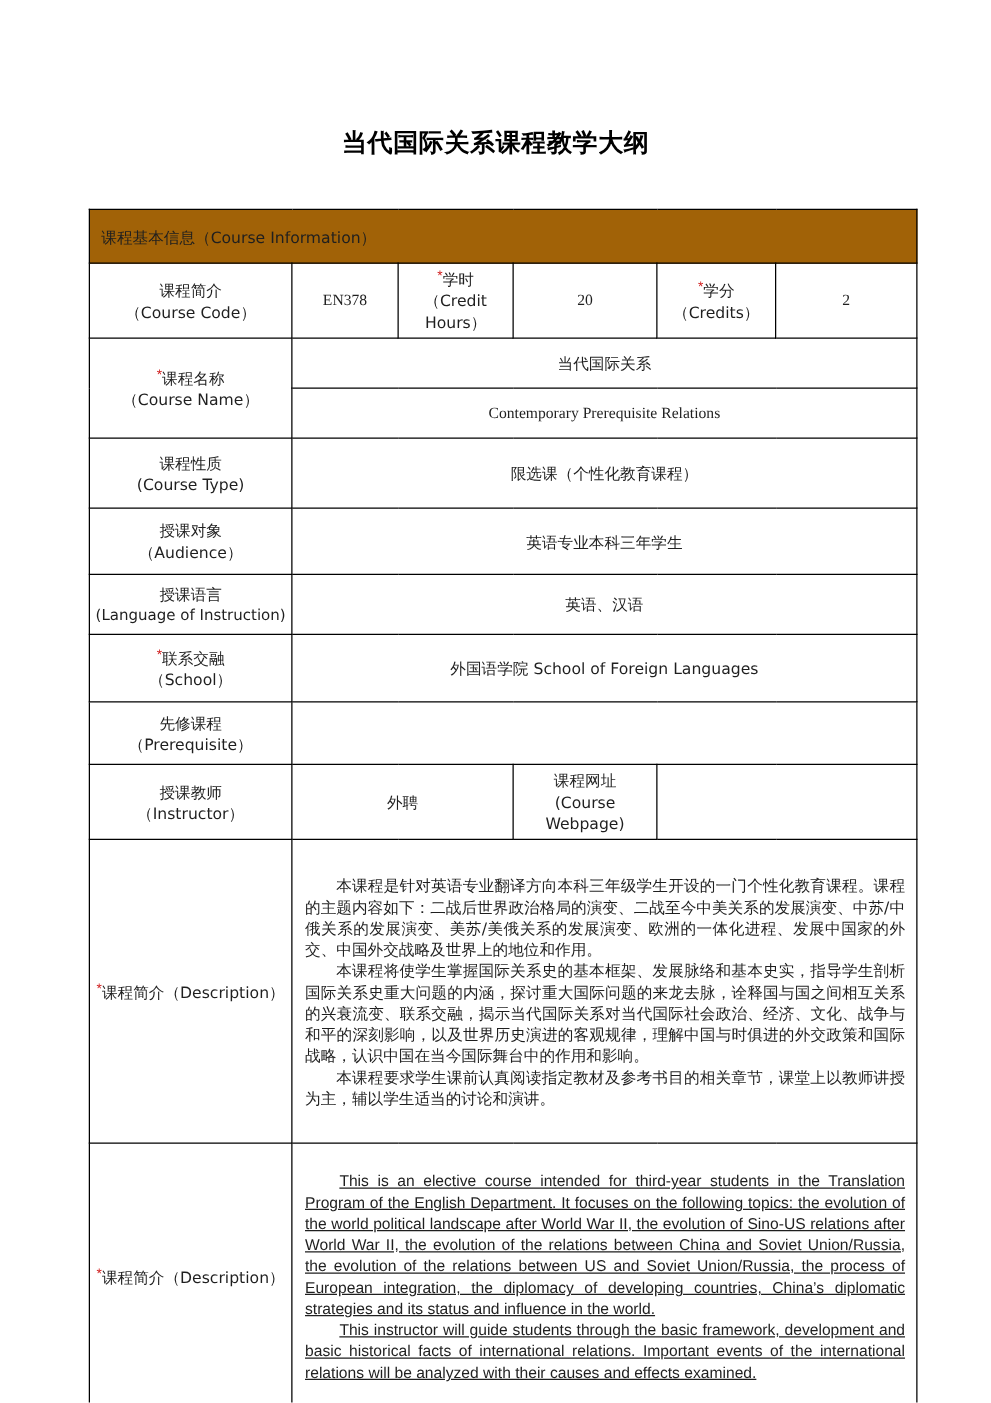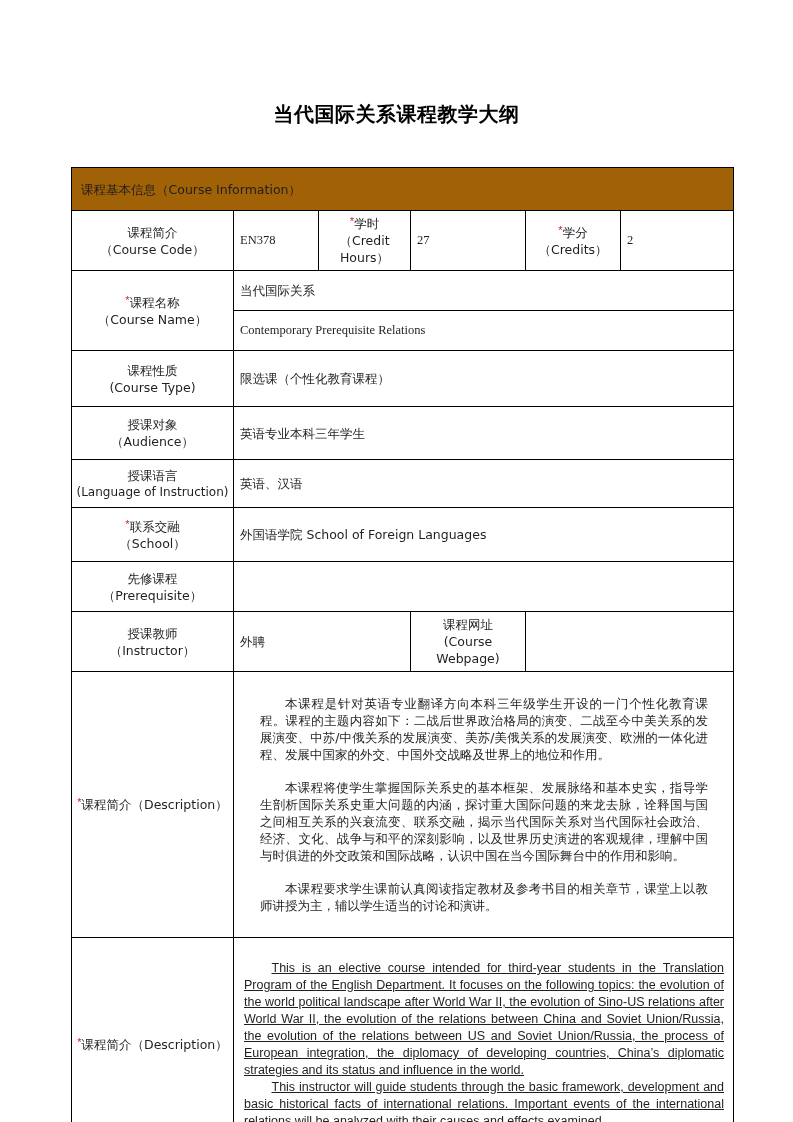--- a/index.html
+++ b/index.html
@@ -66,20 +66,21 @@
     color: #2b2b2b;
   }
 
   
   .lbl {
     text-align: center;
     padding: 4px 3px !important;
   }
   .lbl .ln { display: block; }
   .val {
+    text-align: center;
     padding: 5px 6px !important;
   }
   .val-blank { text-align: center; }
 
   .req {
     color: #d02020;
     font-family: "Liberation Sans", "DejaVu Sans", sans-serif;
     font-size: 11px;
     line-height: 1;
     vertical-align: top;
@@ -97,21 +98,21 @@
 
   .desc-cn {
     padding: 7px 9px 7px 10px !important;
     text-align: justify;
     text-justify: inter-ideograph;
     font-size: 13px;
     line-height: 23.4px;
     vertical-align: top;
   }
   .desc-cn p {
-    margin: 16px;
+    margin: 0;
     text-indent: 2em;
   }
   .desc-en {
     padding: 9px 9px 7px 10px !important;
     text-align: justify;
     font-size: 12.3px;
     line-height: 24px;
     vertical-align: top;
     font-family: "Liberation Sans", "DejaVu Sans", sans-serif;
   }
@@ -150,21 +151,21 @@
       <tr>
         <td class="lbl cjk">
           <span class="ln">课程简介</span>
           <span class="ln">（Course Code）</span>
         </td>
         <td class="val">EN378</td>
         <td class="lbl cjk">
           <span class="ln"><span class="req">*</span><span>学时</span></span>
           <span class="ln">（Credit Hours）</span>
         </td>
-        <td class="val">27</td>
+        <td class="val">20</td>
         <td class="lbl cjk">
           <span class="ln"><span class="req">*</span><span>学分</span></span>
           <span class="ln">（Credits）</span>
         </td>
         <td class="val">2</td>
       </tr>
 
       <tr>
         <td class="lbl cjk" rowspan="2">
           <span class="ln"><span class="req">*</span><span>课程名称</span></span>

